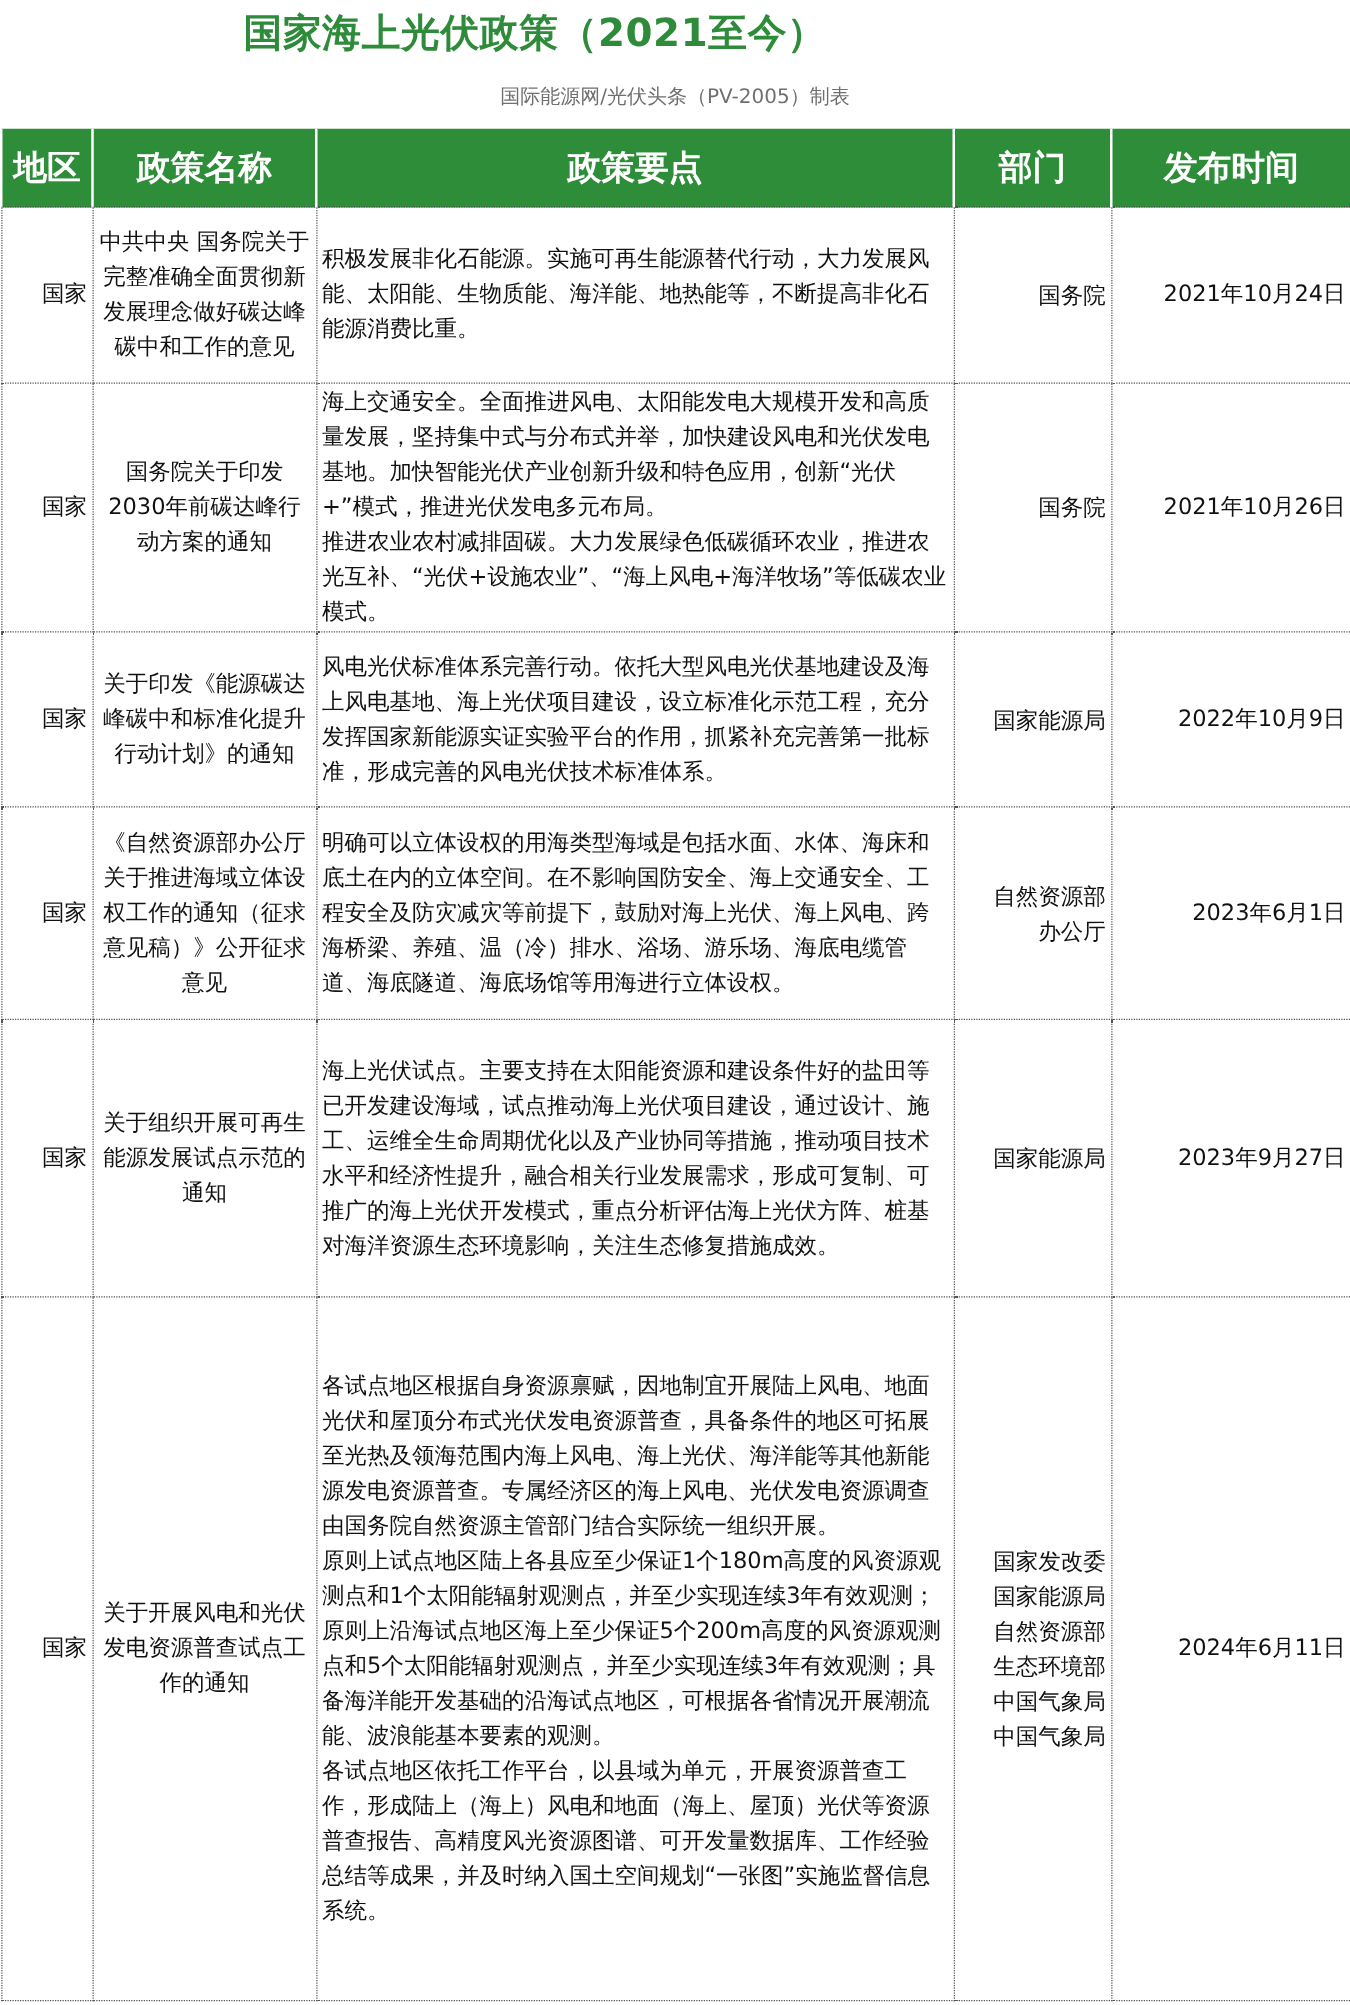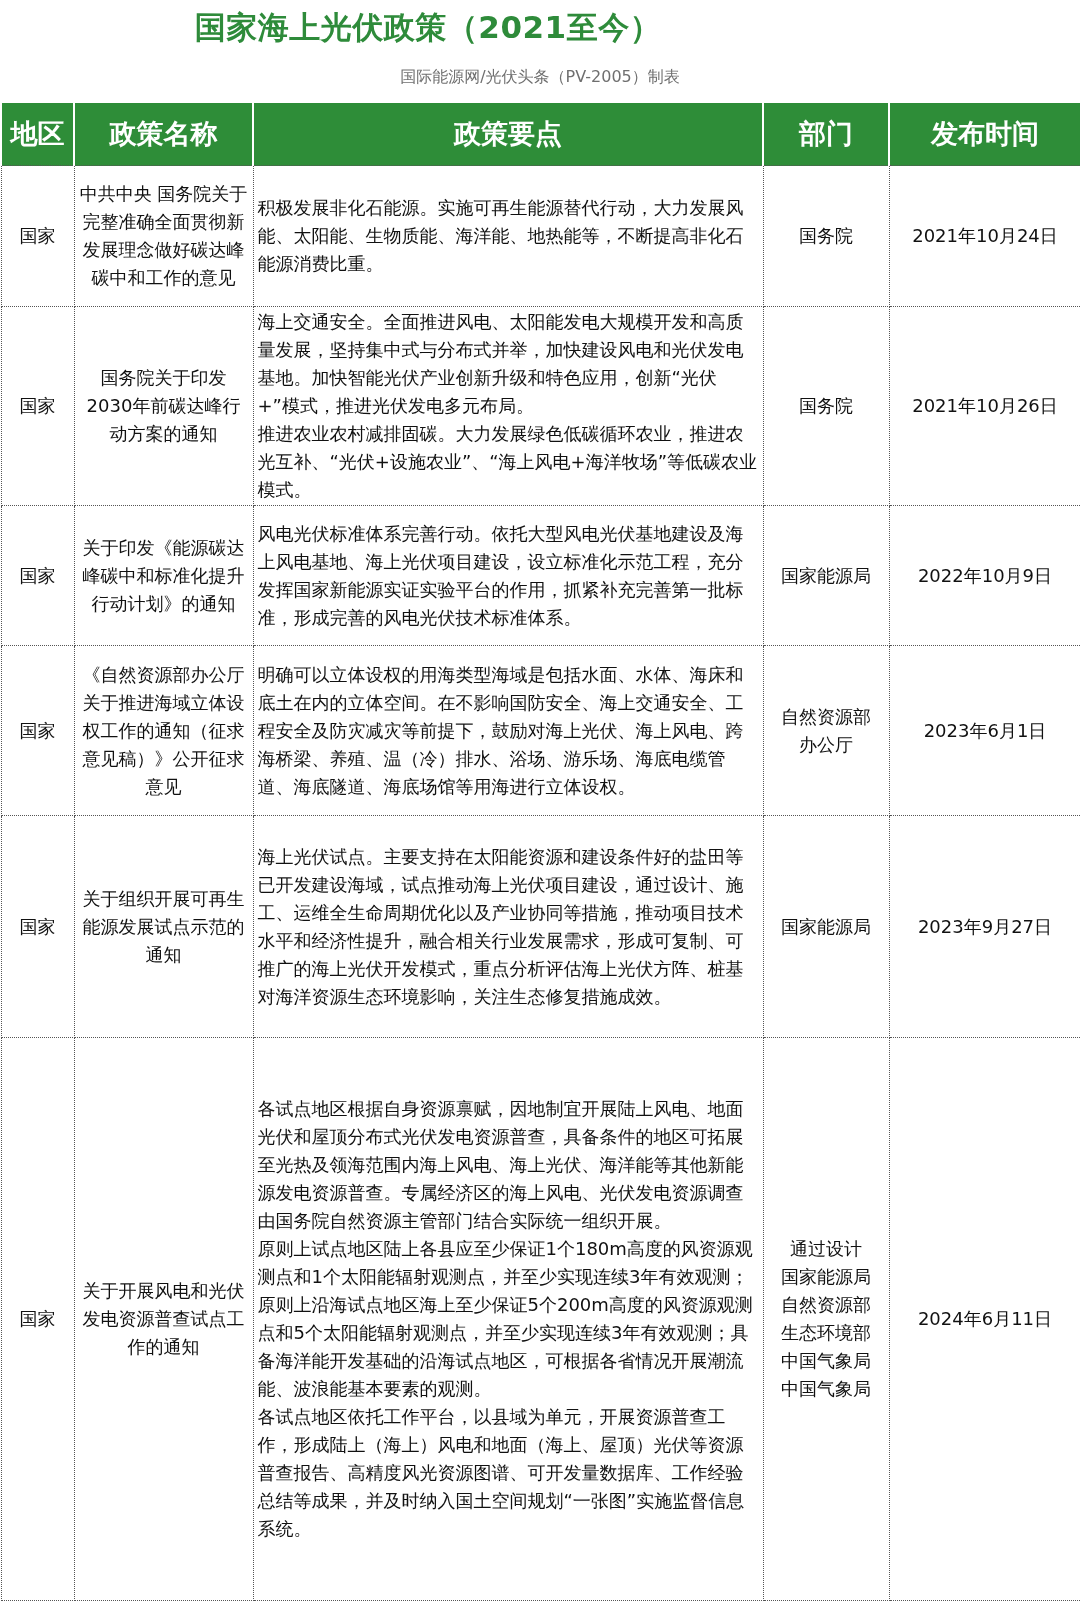--- a/index.html
+++ b/index.html
@@ -24,21 +24,21 @@
     table.policy th {
       background: #2e8d38; color: #ffffff; font-size: 27px; font-weight: bold;
       height: 62px; padding: 0; text-align: center; vertical-align: middle;
       border-left: 2px solid #ffffff; border-right: 2px solid #ffffff;
       border-bottom: 1px dotted #555;
     }
     table.policy td {
       font-size: 18px; line-height: 28px; padding: 0 4px;
       border: 1px dotted #555555; vertical-align: middle;
     }
-    td.c-center { text-align: center; margin-left: 36px; }
+    td.c-center { text-align: right; margin-left: 36px; }
     td.c-name { text-align: center; padding: 0 4px; margin-left: 24px; }
     td.c-points { text-align: left; padding: 0 4px 0 6px; margin-left: 44px; }
     .pt-para { display: block; }
     .dept-line { display: block; font-family: Liberation Serif, serif; }
     col.w1 { width: 73px; }
     col.w2 { width: 179px; }
     col.w3 { width: 510px; }
     col.w4 { width: 126px; }
     col.w5 { width: 192px; }
   </style>
@@ -131,21 +131,21 @@
 
     <tr style="height:563px;">
       <td class="c-center">国家</td>
       <td class="c-name">关于开展风电和光伏发电资源普查试点工作的通知</td>
       <td class="c-points">
         <span class="pt-para">各试点地区根据自身资源禀赋，因地制宜开展陆上风电、地面光伏和屋顶分布式光伏发电资源普查，具备条件的地区可拓展至光热及领海范围内海上风电、海上光伏、海洋能等其他新能源发电资源普查。专属经济区的海上风电、光伏发电资源调查由国务院自然资源主管部门结合实际统一组织开展。</span>
         <span class="pt-para">原则上试点地区陆上各县应至少保证1个180m高度的风资源观测点和1个太阳能辐射观测点，并至少实现连续3年有效观测；原则上沿海试点地区海上至少保证5个200m高度的风资源观测点和5个太阳能辐射观测点，并至少实现连续3年有效观测；具备海洋能开发基础的沿海试点地区，可根据各省情况开展潮流能、波浪能基本要素的观测。</span>
         <span class="pt-para">各试点地区依托工作平台，以县域为单元，开展资源普查工作，形成陆上（海上）风电和地面（海上、屋顶）光伏等资源普查报告、高精度风光资源图谱、可开发量数据库、工作经验总结等成果，并及时纳入国土空间规划“一张图”实施监督信息系统。</span>
       </td>
       <td class="c-center">
-        <span class="dept-line">通过设计</span>
+        <span class="dept-line">国家发改委</span>
         <span class="dept-line">国家能源局</span>
         <span class="dept-line">自然资源部</span>
         <span class="dept-line">生态环境部</span>
         <span class="dept-line">中国气象局</span>
         <span class="dept-line">中国气象局</span>
       </td>
       <td class="c-center">2024年6月11日</td>
     </tr>
   </tbody>
 </table>

